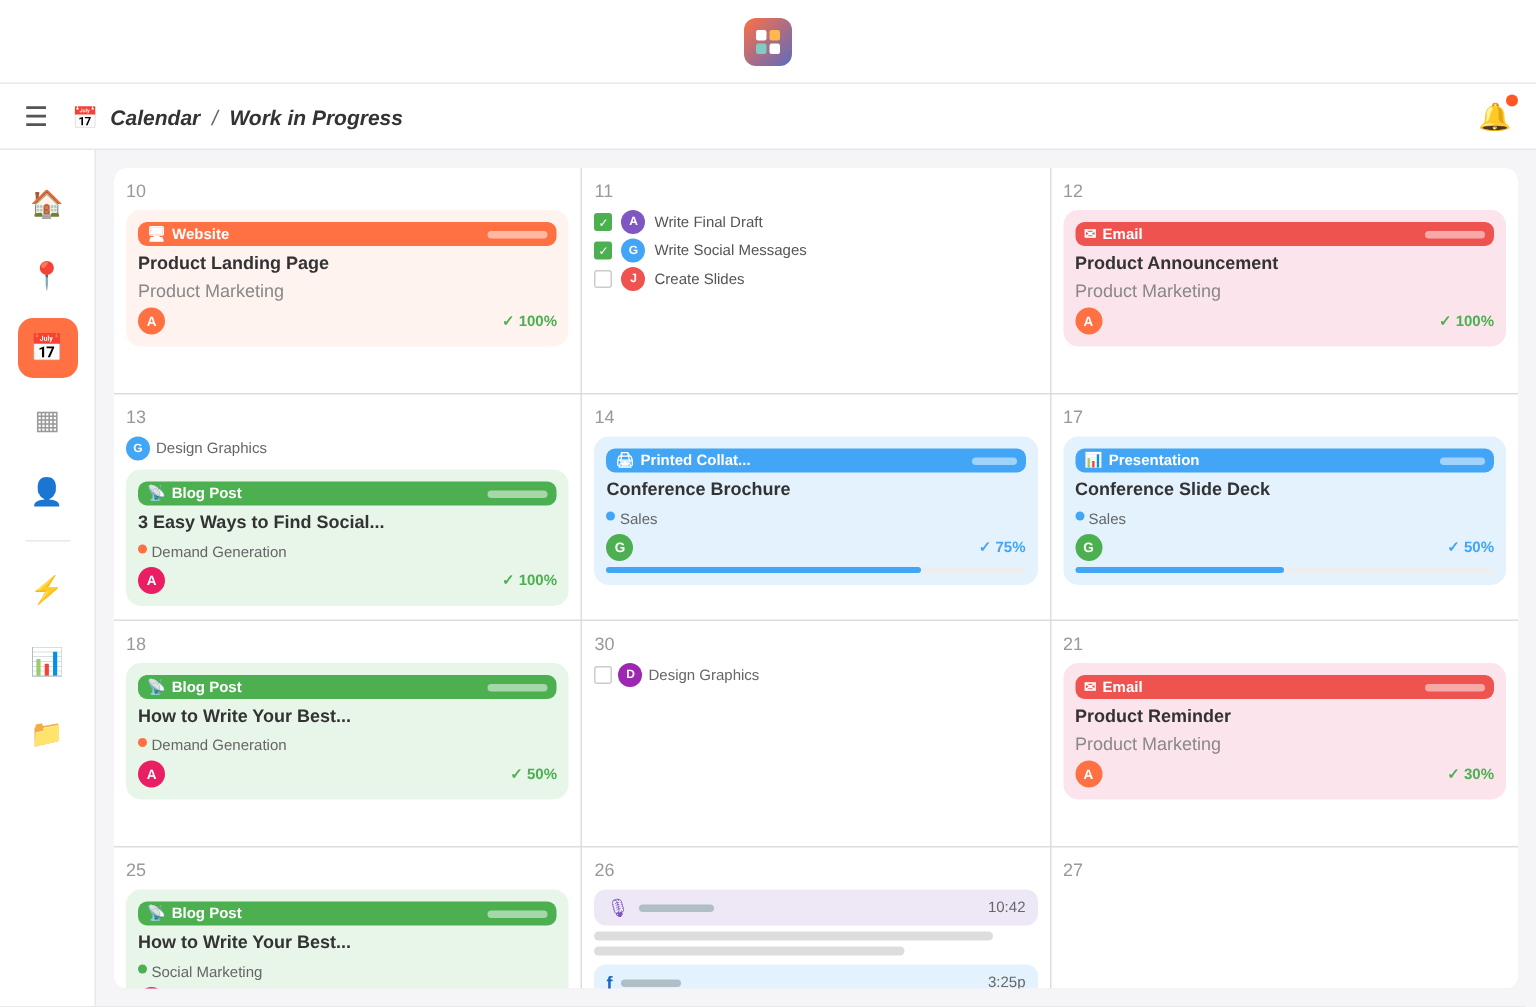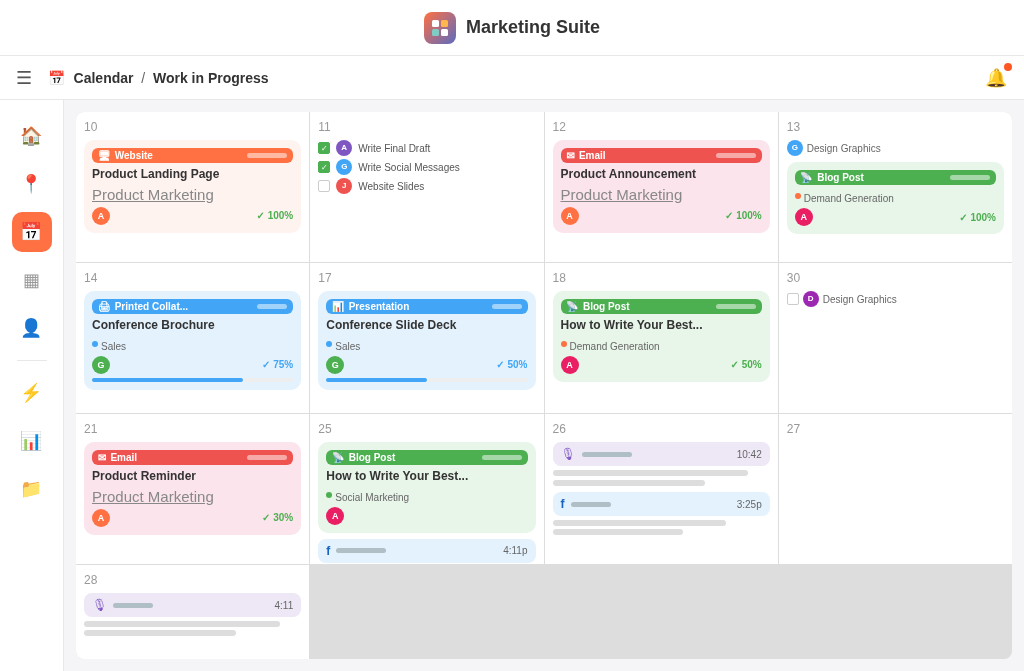--- a/index.html
+++ b/index.html
@@ -7,46 +7,46 @@
 
     
     .top-bar { background: #fff; height: 56px; display: flex; align-items: center; justify-content: center; border-bottom: 1px solid #e8e8e8; position: relative; }
     .top-bar-title { display: flex; align-items: center; gap: 10px; font-size: 18px; font-weight: 700; color: #333; }
     .app-icon { width: 32px; height: 32px; background: linear-gradient(135deg, #ff7043, #5c6bc0); border-radius: 8px; display: flex; align-items: center; justify-content: center; color: #fff; font-size: 16px; }
 
     
     .sub-header { background: #fff; height: 44px; display: flex; align-items: center; padding: 0 16px; gap: 8px; border-bottom: 1px solid #e8e8e8; }
     .sub-header-menu { font-size: 18px; color: #555; cursor: pointer; margin-right: 8px; }
     .sub-header-icon { font-size: 14px; color: #777; }
-    .breadcrumb { font-size: 14px; color: #666; }
+    .breadcrumb { font-size: 14px; color: #666; font-style: italic; }
     .breadcrumb span { color: #333; font-weight: 600; }
     .bell-btn { margin-left: auto; position: relative; cursor: pointer; }
     .bell-icon { font-size: 18px; color: #555; }
     .bell-badge { position: absolute; top: -4px; right: -4px; width: 8px; height: 8px; background: #ff5722; border-radius: 50%; }
 
     
     .main-layout { display: flex; flex: 1; overflow: hidden; }
 
     
     .sidebar { width: 64px; background: #fff; display: flex; flex-direction: column; align-items: center; padding: 16px 0; gap: 8px; border-right: 1px solid #e8e8e8; }
     .sidebar-item { width: 40px; height: 40px; display: flex; align-items: center; justify-content: center; border-radius: 10px; cursor: pointer; color: #999; font-size: 18px; }
     .sidebar-item.active { background: #ff7043; color: #fff; }
     .sidebar-divider { width: 30px; height: 1px; background: #e8e8e8; margin: 4px 0; }
 
     
     .calendar-area { flex: 1; background: #f5f5f7; overflow: hidden; padding: 12px; }
-    .calendar-grid { display: grid; grid-template-columns: repeat(4, 1fr); grid-template-rows: repeat(3, 1fr); gap: 1px; background: #ddd; border-radius: 8px; overflow: hidden; height: 100%; }
+    .calendar-grid { display: grid; grid-template-columns: repeat(3, 1fr); grid-template-rows: repeat(3, 1fr); gap: 1px; background: #ddd; border-radius: 8px; overflow: hidden; height: 100%; }
     .calendar-cell { background: #fff; padding: 8px; overflow: hidden; min-height: 150px; position: relative; }
     .cell-day { font-size: 12px; color: #999; margin-bottom: 6px; font-weight: 500; }
 
     
     .card { border-radius: 10px; padding: 8px; margin-bottom: 6px; font-size: 11px; }
     .card-header { display: flex; align-items: center; gap: 4px; margin-bottom: 4px; border-radius: 6px; padding: 2px 6px; font-size: 10px; font-weight: 600; color: #fff; }
     .card-title { font-size: 12px; font-weight: 700; color: #333; margin-bottom: 3px; line-height: 1.3; }
-    .card-sub { font-size: 15px; color: #888; margin-bottom: 4px; text-decoration: underline; }
+    .card-sub { font-size: 12px; color: #888; margin-bottom: 4px; }
     .card-footer { display: flex; align-items: center; justify-content: space-between; }
     .avatar { width: 18px; height: 18px; border-radius: 50%; display: inline-block; font-size: 9px; line-height: 18px; text-align: center; color: #fff; font-weight: 700; }
     .progress-text { font-size: 10px; color: #4caf50; font-weight: 600; }
     .tag { display: inline-flex; align-items: flex-start; gap: 3px; font-size: 10px; color: #666; }
     .tag-dot { width: 6px; height: 6px; border-radius: 50%; display: inline-block; }
     .progress-bar-container { height: 4px; background: #eee; border-radius: 2px; margin-top: 4px; }
     .progress-bar { height: 4px; border-radius: 2px; }
 
     
     .card-orange { background: #fff3f0; }
@@ -78,21 +78,20 @@
 <div class="top-bar">
   <div class="top-bar-title">
     <div class="app-icon">
       <svg width="20" height="20" viewBox="0 0 20 20" fill="none">
         <rect x="2" y="2" width="7" height="7" rx="1.5" fill="#fff"></rect>
         <rect x="11" y="2" width="7" height="7" rx="1.5" fill="#ffb74d"></rect>
         <rect x="2" y="11" width="7" height="7" rx="1.5" fill="#80cbc4"></rect>
         <rect x="11" y="11" width="7" height="7" rx="1.5" fill="#fff"></rect>
       </svg>
     </div>
-    <span>Marketing Suite</span>
   </div>
 </div>
 
 <div class="sub-header">
   <span class="sub-header-menu">☰</span>
   <span class="sub-header-icon">📅</span>
   <span class="breadcrumb">
     <span>Calendar</span>
     &nbsp;/&nbsp;
     <span style="color:#333;font-weight:600;">Work in Progress</span>
@@ -146,21 +145,21 @@
           <span>Write Final Draft</span>
         </div>
         <div class="check-item">
           <div class="check-box checked">✓</div>
           <span class="avatar" style="background:#42a5f5;width:16px;height:16px;font-size:8px;line-height:16px;">G</span>
           <span>Write Social Messages</span>
         </div>
         <div class="check-item">
           <div class="check-box"></div>
           <span class="avatar" style="background:#ef5350;width:16px;height:16px;font-size:8px;line-height:16px;">J</span>
-          <span>Website Slides</span>
+          <span>Create Slides</span>
         </div>
       </div>
 
       <div class="calendar-cell">
         <div class="cell-day">12</div>
         <div class="card card-salmon">
           <div class="card-header header-salmon">
             <span>✉</span>
             <span>Email</span>
             <div style="flex:1;"></div>
@@ -181,20 +180,21 @@
           <span class="avatar" style="background:#42a5f5;width:16px;height:16px;font-size:8px;line-height:16px;">G</span>
           <span style="font-size:10px;color:#666;">Design Graphics</span>
         </div>
         <div class="card card-green">
           <div class="card-header header-green">
             <span>📡</span>
             <span>Blog Post</span>
             <div style="flex:1;"></div>
             <div style="width:40px;height:5px;background:rgba(255,255,255,0.5);border-radius:3px;"></div>
           </div>
+          <div class="card-title">3 Easy Ways to Find Social...</div>
           <div class="tag">
             <span class="tag-dot" style="background:#ff7043;"></span>
             <span>Demand Generation</span>
           </div>
           <div class="card-footer" style="margin-top:4px;">
             <span class="avatar" style="background:#e91e63;">A</span>
             <span class="progress-text">✓ 100%</span>
           </div>
         </div>
       </div>

